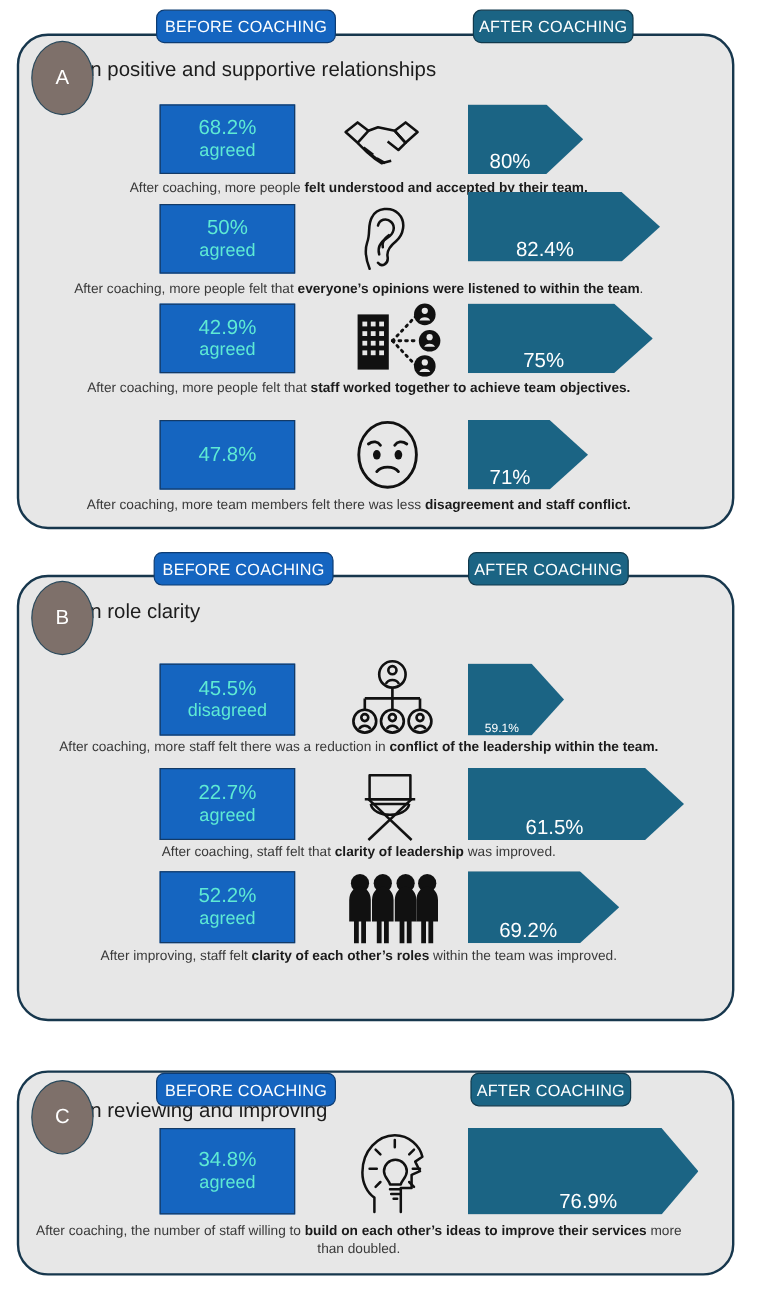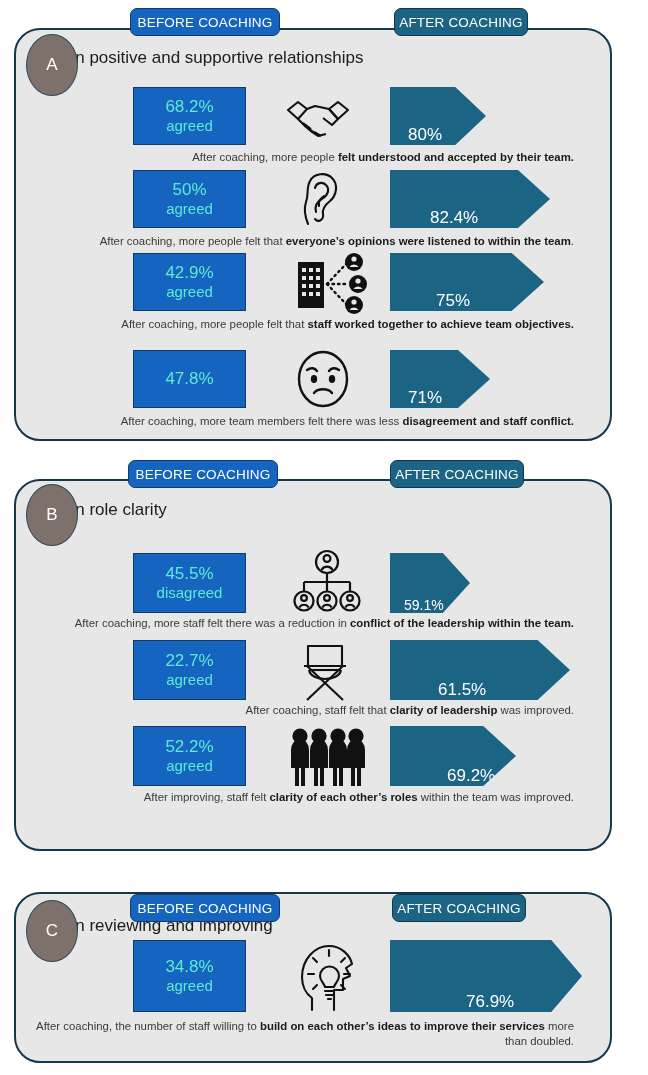--- a/index.html
+++ b/index.html
@@ -80,31 +80,31 @@
     position:absolute;
     background:#1b6484;
     border:0;
     color:#ffffff;
     box-sizing:border-box;
     display:flex;align-items:flex-end;
     font-size:17px;
     filter:drop-shadow(0 0 0.6px #10394c);
   }
   .arrow .val{padding-left:18px;}
-  .arrow.small .val{font-size:14px;padding-left:14px;}
+  .arrow.small .val{font-size:10px;padding-left:14px;}
 
   .icon{
     position:absolute;
     display:flex;align-items:center;justify-content:center;
   }
 
   .caption{
     position:absolute;
     left:24px;width:550px;
-    text-align:right;
+    text-align:center;
     font-size:11.4px;
     color:#3a3a3a;
     line-height:1.32;
   }
   .caption b{color:#1a1a1a;font-weight:bold;}
 </style>
 </head>
 <body>
 
 <div class="pill before" style="left:130px;top:8px;width:150px;">BEFORE COACHING</div>
@@ -144,21 +144,21 @@
 </div>
 <div class="icon" style="left:292px;top:168px;width:58px;height:62px;">
   <svg width="58" height="62" viewBox="0 0 58 62">
       <g fill="none" stroke="#111" stroke-width="2.1" stroke-linecap="round">
     <path d="M16 56 C12 46 12 40 14 34 C17 26 14 20 18 13 C22 5 34 4 40 10 C47 17 44 28 38 33 C33 37 30 41 31 46 C32 52 26 55 23 51"></path>
     <path d="M24 44 C22 37 26 33 31 30 C36 27 38 21 34 17 C30 13 24 15 23 20"></path>
     <path d="M27 38 C26 33 29 30 32 28"></path>
   </g>
     </svg>
 </div>
-<div class="arrow" style="left:390px;top:170px;width:160px;height:58px;clip-path:polygon(0 0,80% 0,100% 50%,80% 100%,0 100%);">
+<div class="arrow" style="left:390px;top:160px;width:160px;height:58px;clip-path:polygon(0 0,80% 0,100% 50%,80% 100%,0 100%);">
   <span class="val" style="padding-left:40px;">82.4%</span>
 </div>
 <div class="caption" style="top:234px;">
   <span>After coaching, more people felt that </span><b>everyone’s opinions were listened to within the team</b><span>.</span>
 </div>
 
 <div class="before-box" style="top:253px;height:58px;">
   <span>42.9%</span>
   <span class="sub">agreed</span>
 </div>
@@ -301,21 +301,21 @@
     <circle cx="33" cy="12" r="7.6"></circle>
         <path d="M24 26 a9 11 0 0 1 18 0 L42 44 L38 44 L38 62 L34 62 L34 44 L32 44 L32 62 L28 62 L28 44 L24 44 Z"></path>
     <circle cx="52" cy="12" r="7.6"></circle>
         <path d="M43 26 a9 11 0 0 1 18 0 L61 44 L57 44 L57 62 L53 62 L53 44 L51 44 L51 62 L47 62 L47 44 L43 44 Z"></path>
     <circle cx="70" cy="12" r="7.6"></circle>
         <path d="M61 26 a9 11 0 0 1 18 0 L79 44 L75 44 L75 62 L71 62 L71 44 L69 44 L69 62 L65 62 L65 44 L61 44 Z"></path>
   </g>
     </svg>
 </div>
 <div class="arrow" style="left:390px;top:726px;width:126px;height:60px;clip-path:polygon(0 0,74% 0,100% 50%,74% 100%,0 100%);">
-  <span class="val" style="padding-left:26px;margin-left:31px;">69.2%</span>
+  <span class="val" style="padding-left:26px;">69.2%</span>
 </div>
 <div class="caption" style="top:790px;">
   <span>After improving, staff felt </span><b>clarity of each other’s roles</b><span> within the team was improved.</span>
 </div>
 
 <div class="pill before" style="left:130px;top:894px;width:150px;">BEFORE COACHING</div>
 <div class="pill after" style="left:392px;top:894px;width:134px;">AFTER COACHING</div>
 
 <div class="section" id="section-C"></div>
 <div class="badge" style="left:26px;top:900px;">C</div>

